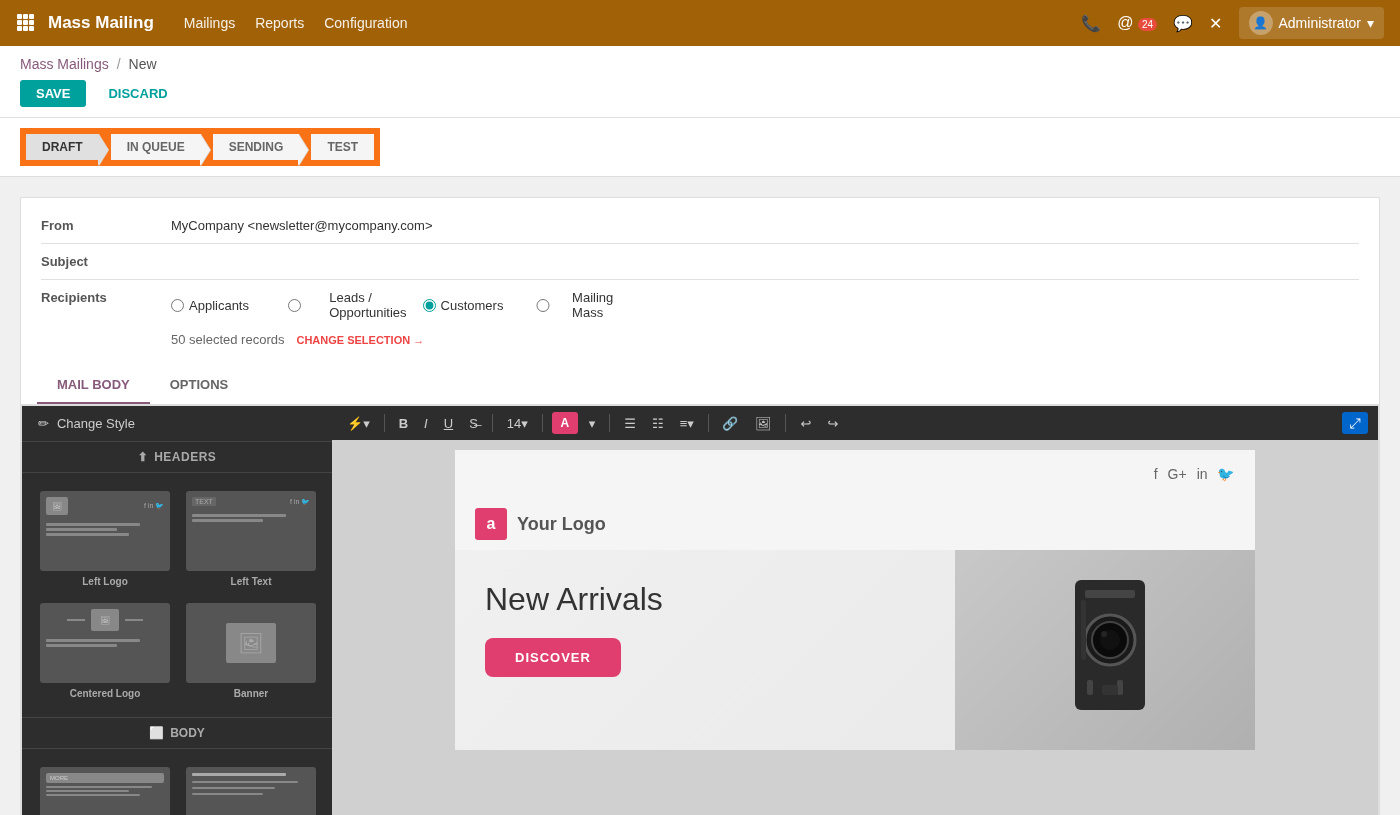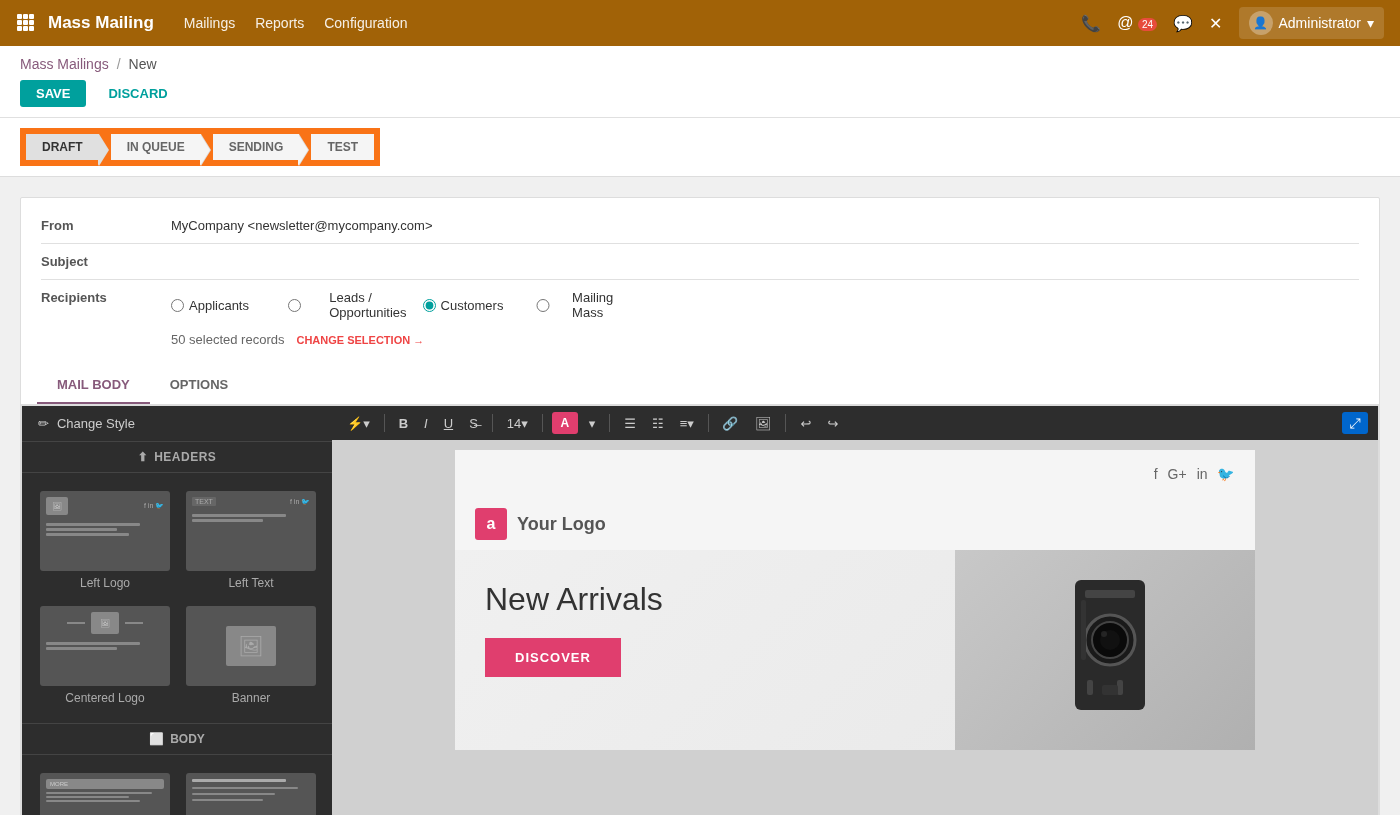--- a/index.html
+++ b/index.html
@@ -167,21 +167,21 @@
     }
     .template-item {
       display: flex; flex-direction: column; align-items: center;
       padding: 8px; cursor: pointer;
     }
     .template-thumb {
       width: 130px; height: 80px; background: #444; border-radius: 3px;
       margin-bottom: 5px; display: flex; align-items: center; justify-content: center;
       overflow: hidden; position: relative;
     }
-    .template-label { font-size: 12px; color: #aaa; }
+    .template-label { font-size: 10px; color: #aaa; font-weight: bold; }
 
     
     .thumb-left-logo {
       background: #555;
       display: flex; flex-direction: column; padding: 6px;
       width: 100%; height: 100%;
     }
     .thumb-left-logo .top-row {
       display: flex; align-items: center; gap: 4px; margin-bottom: 4px;
     }
@@ -317,21 +317,21 @@
     .banner-text-area {
       padding: 30px 30px;
       flex: 1;
     }
     .banner-title {
       font-size: 32px; color: #333; font-weight: 300; margin-bottom: 20px;
       line-height: 1.2;
     }
     .discover-btn {
       background: #e03e6e; color: #fff; border: none; padding: 12px 30px;
-      font-size: 13px; font-weight: 700; cursor: pointer; border-radius: 0;
+      font-size: 13px; font-weight: 700; cursor: pointer; border-radius: 8px;
       letter-spacing: 1px;
     }
     .banner-img-area {
       width: 300px; flex-shrink: 0;
       background: linear-gradient(135deg, #c8c8c8 0%, #b0b0b0 100%);
       display: flex; align-items: center; justify-content: center;
       position: relative; overflow: hidden;
     }
 
     

